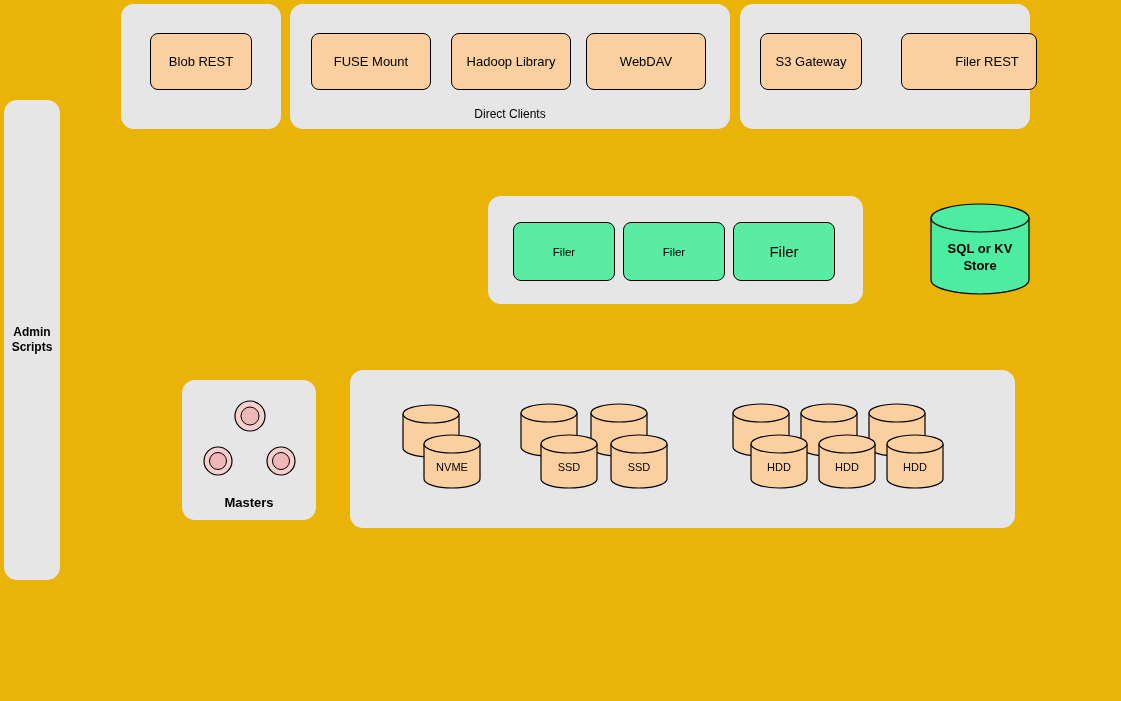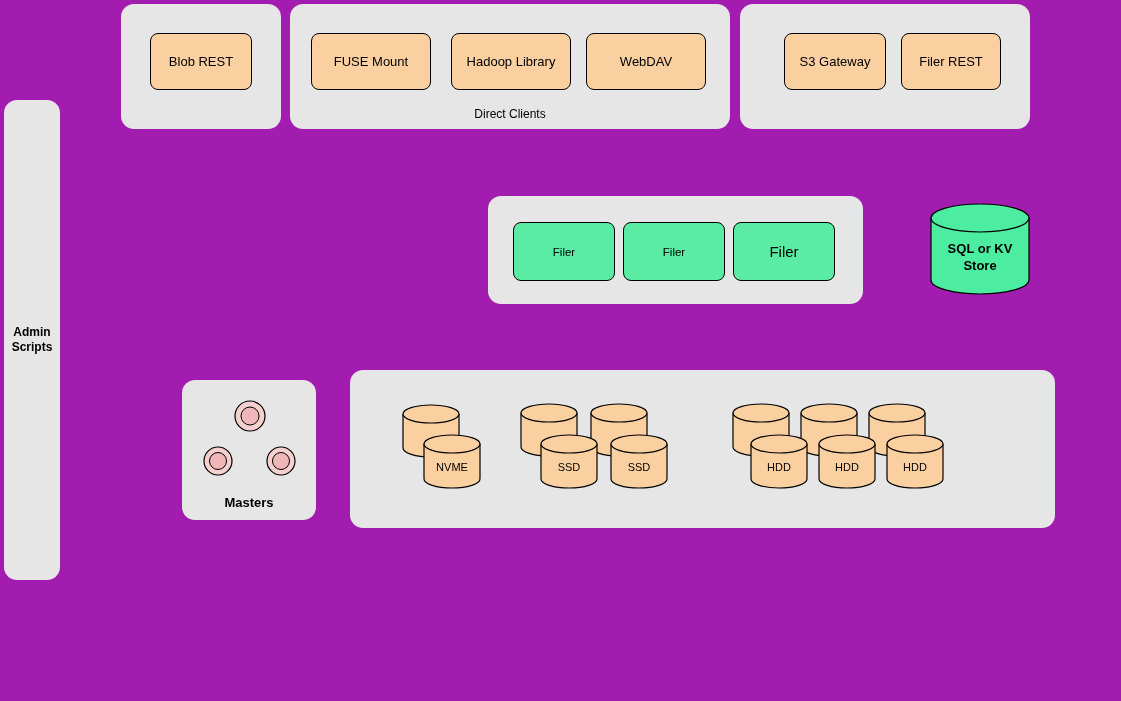--- a/index.html
+++ b/index.html
@@ -1,20 +1,20 @@
 <!DOCTYPE html>
 <html><head>
 <meta charset="utf-8">
 <style>
   html, body { margin: 0; padding: 0; background: #000; }
   .stage {
     position: relative;
     width: 1121px;
     height: 701px;
-    background: #a21caf;
+    background: #eab308;
     font-family: "Liberation Sans", sans-serif;
     color: #000;
     overflow: hidden;
   }
   .abs { position: absolute; }
   .panel {
     position: absolute;
     background: #e6e6e6;
     border-radius: 13px;
   }
@@ -108,24 +108,24 @@
     <div class="node orange" style="left:161px;top:29px;width:118px;height:55px;">
       <span>Hadoop Library</span>
     </div>
     <div class="node orange" style="left:296px;top:29px;width:118px;height:55px;">
       <span>WebDAV</span>
     </div>
     <div class="panel-caption">Direct Clients</div>
   </div>
 
   <div class="panel" style="left:740px;top:4px;width:290px;height:125px;">
-    <div class="node orange" style="left:44px;top:29px;width:100px;height:55px;">
+    <div class="node orange" style="left:20px;top:29px;width:100px;height:55px;">
       <span>S3 Gateway</span>
     </div>
-    <div class="node orange" style="left:161px;top:29px;width:98px;height:55px;">
+    <div class="node orange" style="left:161px;top:29px;width:98px;height:55px;padding-left:36px;">
       <span>Filer REST</span>
     </div>
   </div>
 
   <div class="panel admin-panel" style="left:4px;top:100px;width:56px;height:480px;">
     <span>Admin Scripts</span>
   </div>
 
   <div class="panel" style="left:488px;top:196px;width:375px;height:108px;">
     <div class="node green f-small" style="left:25px;top:26px;width:100px;height:57px;">
@@ -158,21 +158,21 @@
         <circle class="mc-inner" cx="36" cy="81" r="8.5"></circle>
       </g>
       <g>
         <circle class="mc-outer" cx="99" cy="81" r="14"></circle>
         <circle class="mc-inner" cx="99" cy="81" r="8.5"></circle>
       </g>
     </svg>
     <div class="masters-caption">Masters</div>
   </div>
 
-  <div class="panel" style="left:350px;top:370px;width:665px;height:158px;padding-left:40px;">
+  <div class="panel" style="left:350px;top:370px;width:665px;height:158px;">
 
     <svg class="cyl" style="left:52px;top:34px;" width="58" height="54" viewBox="0 0 58 54">
       <path class="cyl-orange" d="M1,10 V44 A28,9 0 0 0 57,44 V10"></path>
       <ellipse class="cyl-orange" cx="29" cy="10" rx="28" ry="9"></ellipse>
     </svg>
     <svg class="cyl" style="left:73px;top:64px;" width="58" height="55" viewBox="0 0 58 55">
       <path class="cyl-orange" d="M1,10 V45 A28,9 0 0 0 57,45 V10"></path>
       <ellipse class="cyl-orange" cx="29" cy="10" rx="28" ry="9"></ellipse>
       <text class="cyl-text" x="29" y="37" text-anchor="middle">NVME</text>
     </svg>

